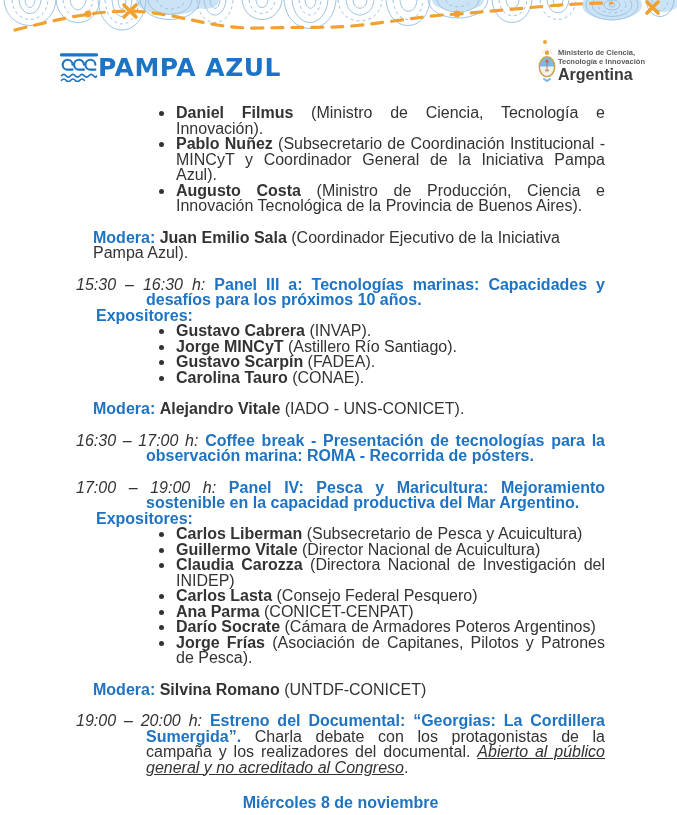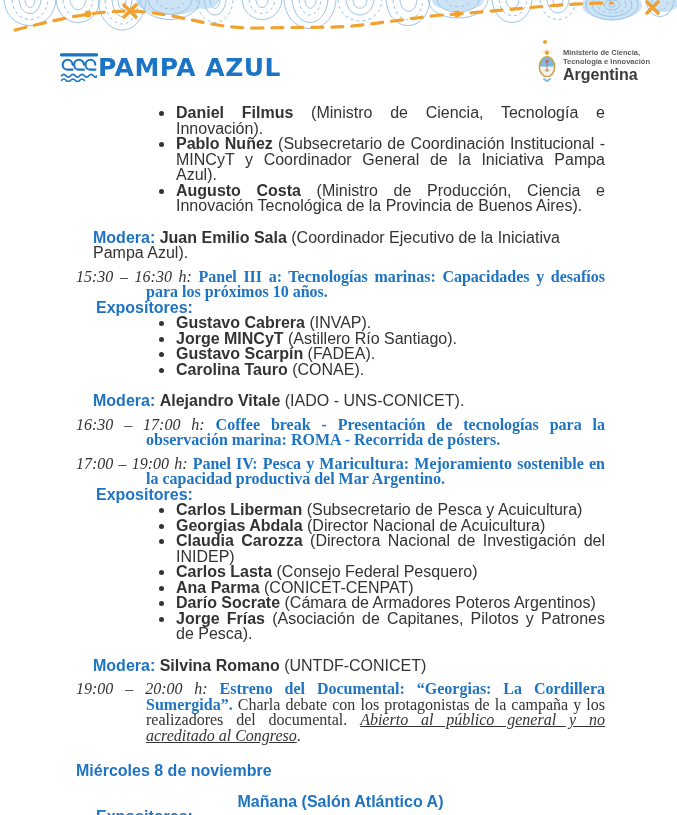--- a/index.html
+++ b/index.html
@@ -21,38 +21,38 @@
   .band{position:absolute;top:0;left:0;width:677px;height:44px;display:block;}
 
   
   .logos{position:absolute;top:44px;left:0;width:677px;height:50px;}
   .brand{position:absolute;left:60px;top:8px;display:flex;align-items:center;}
   .brand-icon{width:38px;height:30px;display:block;}
   .brand-text{font-family:"DejaVu Sans",sans-serif;font-weight:800;font-size:25px;
               letter-spacing:.5px;color:var(--brand-blue);margin-left:0;white-space:nowrap;}
   .gov{position:absolute;left:536px;top:0;display:flex;align-items:flex-start;}
   .coat{width:22px;height:40px;display:block;margin-top:2px;}
-  .gov-text{margin-left:5px;padding-top:4px;}
+  .gov-text{padding-top:4px;}
   .ministry{font-size:7.5px;line-height:9px;font-weight:700;color:var(--ministry-gray);}
   .country{font-size:16px;line-height:13px;font-weight:700;color:var(--country-dark);margin-top:2px;}
 
   
   .content{position:absolute;top:105px;left:76px;width:529px;
            font-size:16px;line-height:15.5px;text-align:justify;}
   .content b{font-weight:700;}
   ul.speakers{list-style:disc outside;margin:0;padding-left:99px;}
   ul.speakers li{padding-left:1px;}
   .moderator{margin:16px 0 0 17px;text-align:left;}
   .mod-label{color:var(--accent-blue);font-weight:700;}
-  .session{margin-top:8px;padding-left:70px;text-indent:-70px;font-family:Liberation Serif, serif;}
+  .session{margin-top:16px;padding-left:70px;text-indent:-70px;}
   .session .time{font-style:italic;}
   .session .title{color:var(--accent-blue);font-weight:700;}
   .session .tail-underline{font-style:italic;text-decoration:underline;}
   .block-label{margin-left:20px;color:var(--accent-blue);font-weight:700;text-align:left;}
-  .day-heading{margin-top:20px;color:var(--accent-blue);font-weight:700;text-align:left;}
+  .day-heading{margin-top:20px;color:var(--accent-blue);font-weight:700;text-align:center;}
   .sub-heading{margin-top:15px;color:var(--accent-blue);font-weight:700;text-align:center;}
 </style>
 </head>
 <body>
 
 <div class="page">
 
   <svg class="band" viewBox="0 0 677 44" preserveAspectRatio="none" aria-hidden="true">
     <g fill="#CBE3F5" stroke="none">
       <ellipse cx="170" cy="1" rx="34" ry="14"></ellipse>
@@ -181,21 +181,21 @@
         <li><b>Jorge MINCyT</b> (Astillero Río Santiago).</li>
         <li><b>Gustavo Scarpín</b> (FADEA).</li>
         <li><b>Carolina Tauro</b> (CONAE).</li>
       </ul>
       <div class="moderator"><span class="mod-label">Modera:</span> <b>Alejandro Vitale</b> (IADO - UNS-CONICET).</div>
       <div class="session"><span class="time">16:30 – 17:00 h:</span> <span class="title">Coffee break - Presentación de tecnologías para la observación marina: ROMA - Recorrida de pósters.</span></div>
       <div class="session"><span class="time">17:00 – 19:00 h:</span> <span class="title">Panel IV: Pesca y Maricultura: Mejoramiento sostenible en la capacidad productiva del Mar Argentino.</span></div>
       <div class="block-label">Expositores:</div>
       <ul class="speakers">
         <li><b>Carlos Liberman</b> (Subsecretario de Pesca y Acuicultura)</li>
-        <li><b>Georgias Abdala</b> (Director Nacional de Acuicultura)</li>
+        <li><b>Guillermo Vitale</b> (Director Nacional de Acuicultura)</li>
         <li><b>Claudia Carozza</b> (Directora Nacional de Investigación del INIDEP)</li>
         <li><b>Carlos Lasta</b> (Consejo Federal Pesquero)</li>
         <li><b>Ana Parma</b> (CONICET-CENPAT)</li>
         <li><b>Darío Socrate</b> (Cámara de Armadores Poteros Argentinos)</li>
         <li><b>Jorge Frías</b> (Asociación de Capitanes, Pilotos y Patrones de Pesca).</li>
       </ul>
       <div class="moderator"><span class="mod-label">Modera:</span> <b>Silvina Romano</b> (UNTDF-CONICET)</div>
       <div class="session"><span class="time">19:00 – 20:00 h:</span> <span class="title">Estreno del Documental: “Georgias: La Cordillera Sumergida”.</span> Charla debate con los protagonistas de la campaña y los realizadores del documental. <span class="tail-underline">Abierto al público general y no acreditado al Congreso</span>.</div>
       <div class="day-heading">Miércoles 8 de noviembre</div>
       <div class="sub-heading">Mañana (Salón Atlántico A)</div>

